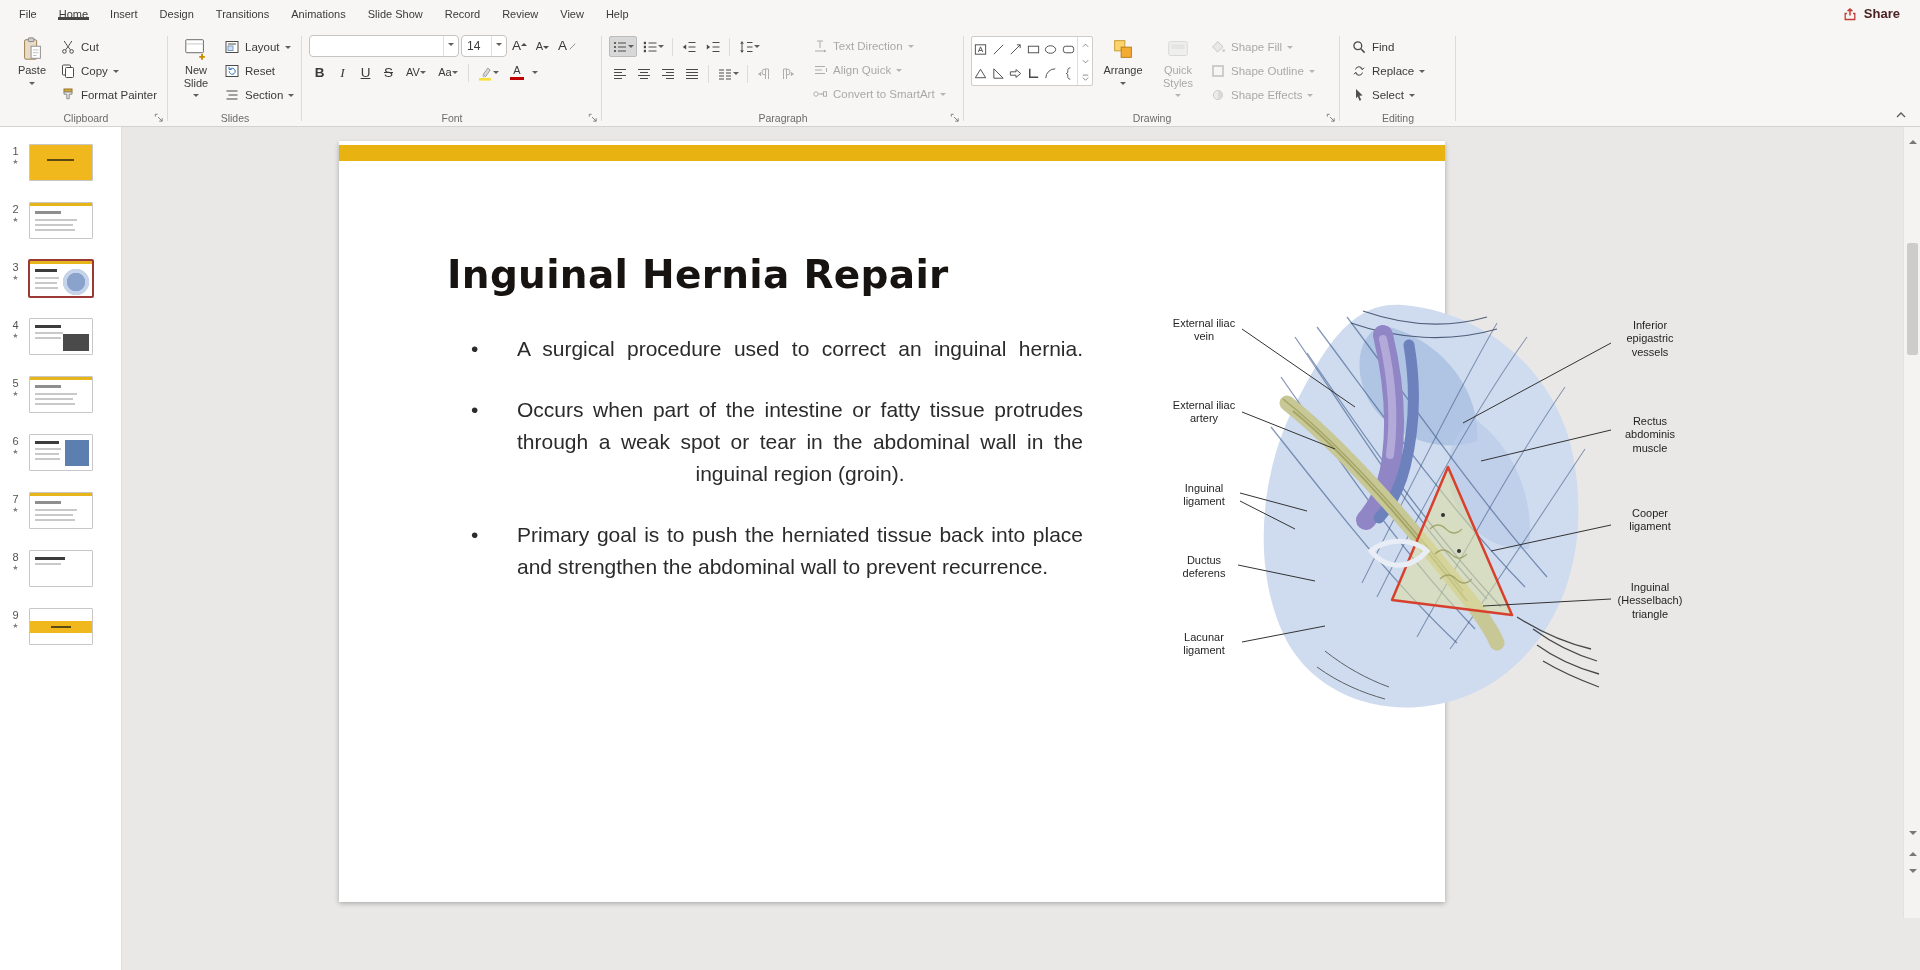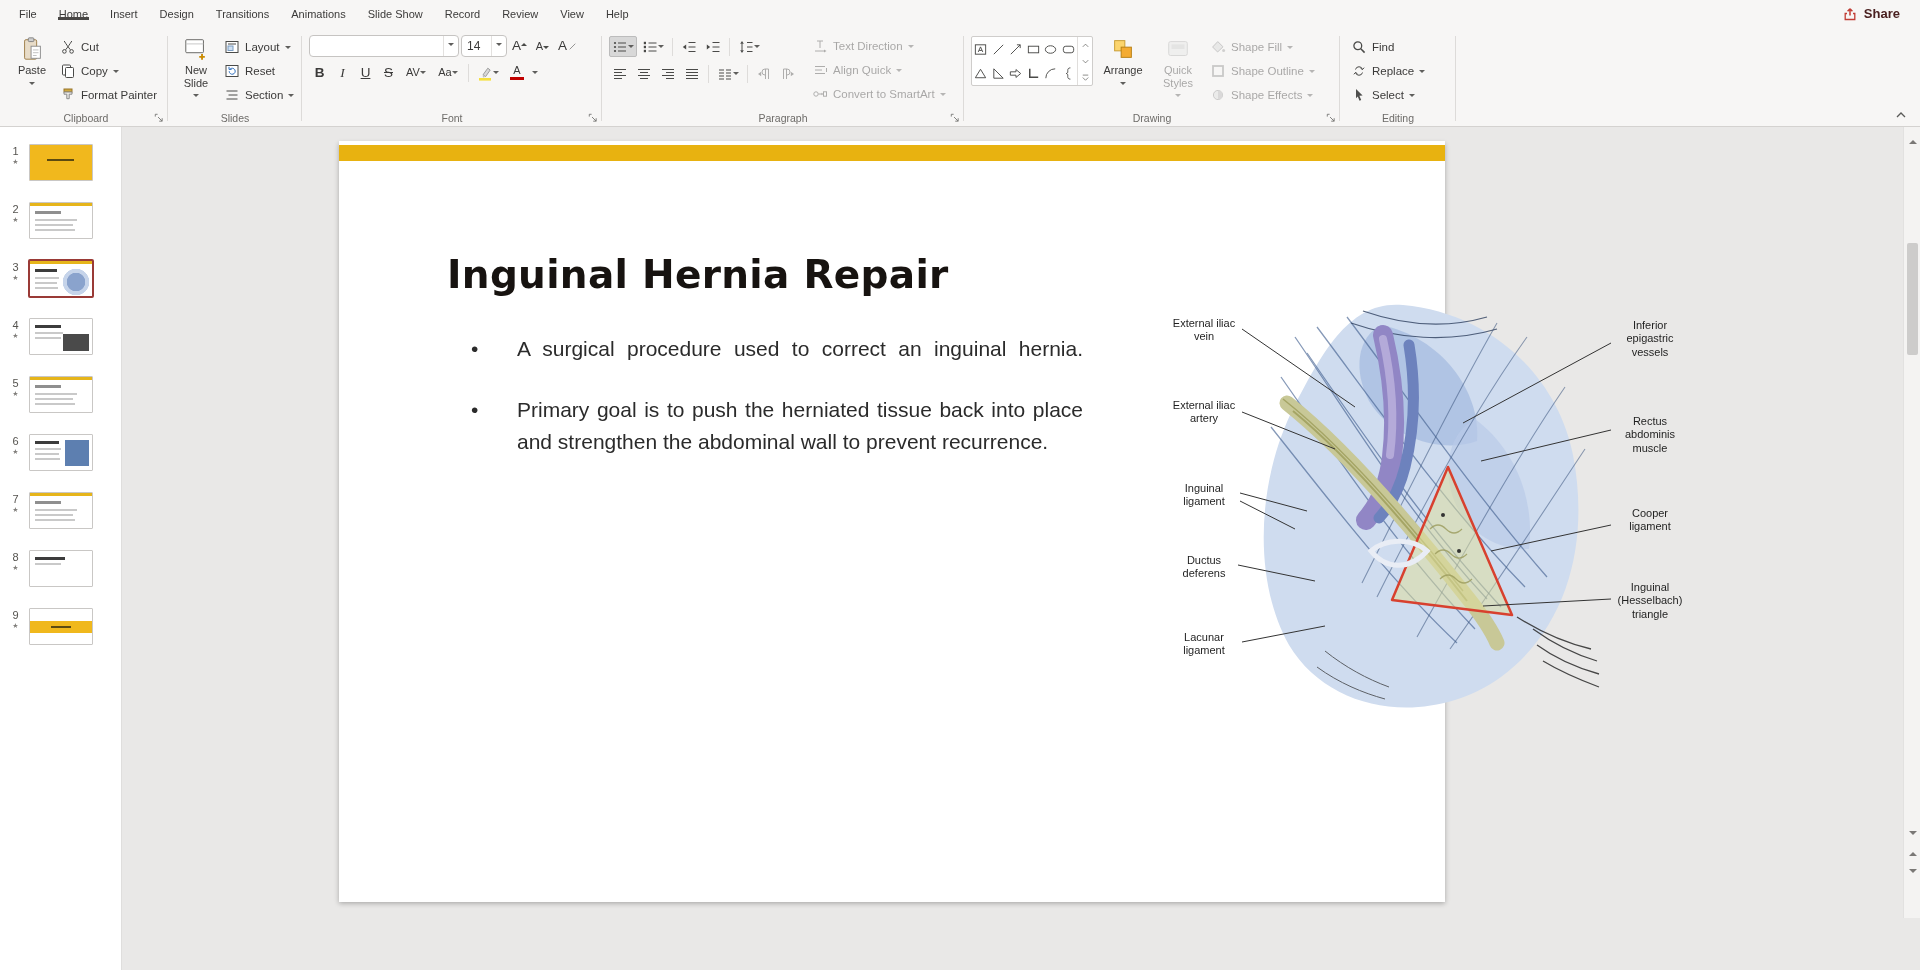--- a/index.html
+++ b/index.html
@@ -817,20 +817,21 @@
         <div class="thumb p9"></div>
       </div>
     </div>
 
     <div class="editor">
       <div class="slide">
         <div class="accentbar"></div>
         <h1 class="stitle">Inguinal Hernia Repair</h1>
         <ul class="sbullets">
           <li class="last-j">A surgical procedure used to correct an inguinal hernia.</li>
+          <li class="last-c">Occurs when part of the intestine or fatty tissue protrudes through a weak spot or tear in the abdominal wall in the inguinal region (groin).</li>
           <li class="last-l">Primary goal is to push the herniated tissue back into place and strengthen the abdominal wall to prevent recurrence.</li>
         </ul>
 
         <div class="fig">
           <svg class="fig-art" width="540" height="430" viewBox="0 0 540 430">
             <path d="M258 6 C345 14 412 76 428 156 C444 238 426 326 356 378 C286 428 186 416 144 346 C108 282 112 186 146 114 C178 50 206 1 258 6 Z" fill="#cfdcef"></path>
             <path d="M236 26 C296 38 336 92 332 142 C300 154 248 142 224 102 C208 72 212 38 236 26 Z" fill="#aabfe2" opacity=".85"></path>
             <path d="M330 120 C370 150 390 200 384 250 C350 252 316 230 306 192 C298 160 308 132 330 120 Z" fill="#b9cbe8" opacity=".7"></path>
             <g stroke="#466392" stroke-width="1.3" fill="none" opacity=".65">
               <path d="M150 38 C205 118 265 218 342 300"></path>

